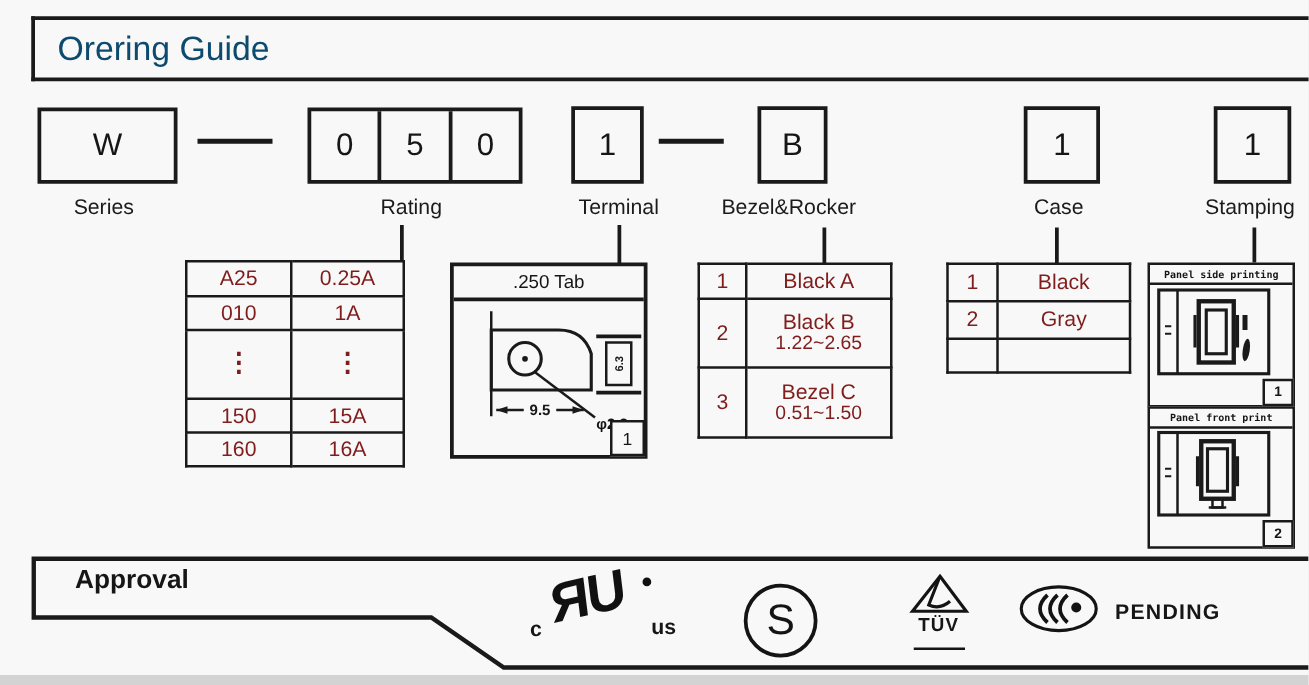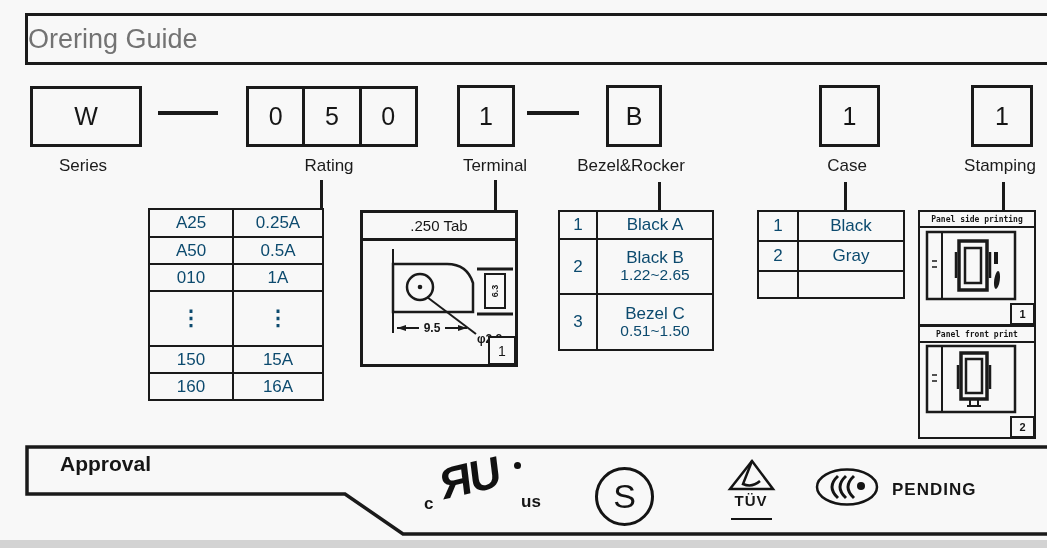--- a/index.html
+++ b/index.html
@@ -9,21 +9,21 @@
   }
   .abs{position:absolute;}
   .box{border:3px solid #1a1a1a;display:flex;align-items:center;justify-content:center;background:transparent;}
   .code-text{font-size:25px;font-weight:500;}
   .hlabel{font-size:17px;font-weight:500;text-align:center;color:#1b1b1b;}
   .dash{background:#1a1a1a;height:4px;}
   .vline{background:#1a1a1a;width:3px;}
 
   table{border-collapse:collapse;table-layout:fixed;}
   td{border:2.5px solid #1a1a1a;text-align:center;vertical-align:middle;
-     font-size:17px;color:#0c4a6e;padding:0;line-height:1.05;}
+     font-size:17px;color:#7f1d1d;padding:0;line-height:1.05;}
   .dots{font-size:21px;font-weight:700;letter-spacing:0;}
   .range-line{font-size:15.5px;}
 
   .detail-box{border:3px solid #1a1a1a;}
   .detail-header{height:25px;border-bottom:3px solid #1a1a1a;display:flex;align-items:center;justify-content:center;font-size:15px;}
   .corner-badge{position:absolute;right:-1px;bottom:-1px;border:2.5px solid #1a1a1a;
     display:flex;align-items:center;justify-content:center;font-size:14px;background:#f8f8f8;}
 
   .stamp-panel{border:2.5px solid #1a1a1a;position:absolute;background:#f8f8f8;}
   .stamp-header{height:14px;border-bottom:2px solid #1a1a1a;display:flex;align-items:center;justify-content:center;
@@ -43,21 +43,21 @@
   .pending{font-size:17px;font-weight:700;letter-spacing:1px;}
   .strip{background:#d3d3d3;}
   svg{display:block;}
 </style>
 </head>
 <body>
 
 <div class="stage">
 
   <div class="abs" style="left:25px;top:13px;width:1022px;height:46px;border:3px solid #1a1a1a;border-right:none;display:flex;align-items:center;">
-    <span style="font-size:27px;color:#737373;">Orering Guide</span>
+    <span style="font-size:27px;padding-left:18px;color:#0c4a6e;">Orering Guide</span>
   </div>
 
   <div class="abs box" style="left:30px;top:86px;width:106px;height:55px;">
     <span class="code-text">W</span>
   </div>
   <div class="abs dash" style="left:158px;top:111px;width:60px;"></div>
   <div class="abs" style="left:246px;top:86px;width:166px;height:55px;border:3px solid #1a1a1a;display:flex;">
     <div style="flex:1;border-right:3px solid #1a1a1a;display:flex;align-items:center;justify-content:center;">
       <span class="code-text">0</span>
     </div>
@@ -93,24 +93,20 @@
   <div class="abs vline" style="left:494px;top:180px;height:31px;"></div>
   <div class="abs vline" style="left:658px;top:182px;height:29px;"></div>
   <div class="abs vline" style="left:844px;top:182px;height:29px;"></div>
   <div class="abs vline" style="left:1002px;top:182px;height:29px;"></div>
 
   <table class="abs" style="left:148px;top:208px;width:176px;">
     <tbody>
         <tr style="height:28px;">
       <td style="width:82px;">A25</td>
       <td>0.25A</td>
-    </tr>
-    <tr style="height:27px;">
-      <td>A50</td>
-      <td>0.5A</td>
     </tr>
     <tr style="height:27px;">
       <td>010</td>
       <td>1A</td>
     </tr>
     <tr style="height:55px;">
       <td class="dots">⋮</td>
       <td class="dots">⋮</td>
     </tr>
     <tr style="height:27px;">

